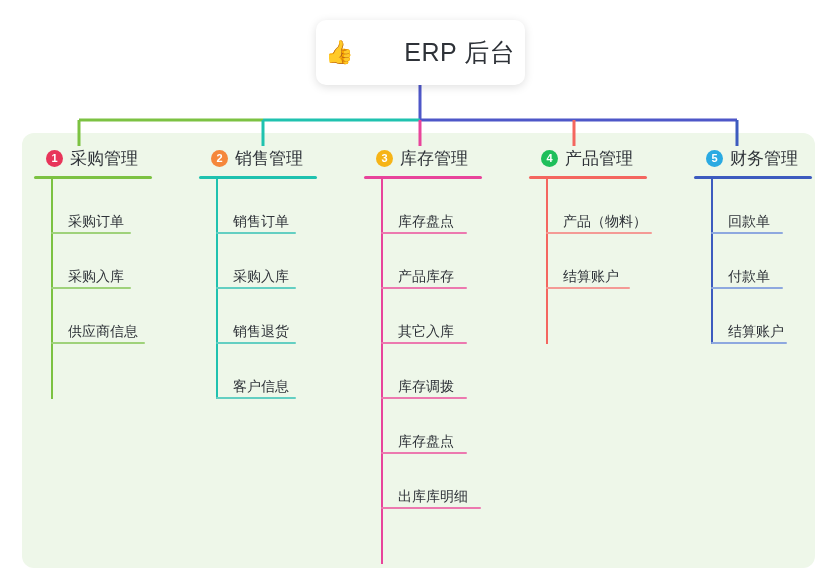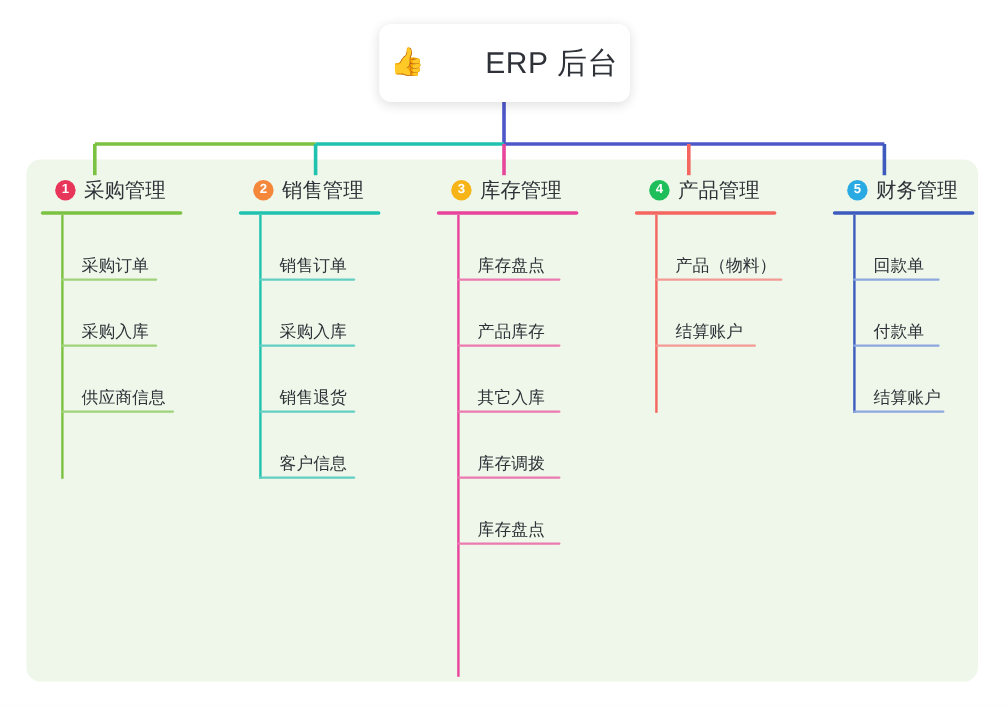--- a/index.html
+++ b/index.html
@@ -237,20 +237,24 @@
           <div class="leaf-rule" style="background: rgb(236, 121, 175); width: 86px;"></div>
         </div>
         <div class="leaf">
           <span class="leaf-label">库存调拨</span>
           <div class="leaf-rule" style="background: rgb(236, 121, 175); width: 86px;"></div>
         </div>
         <div class="leaf">
           <span class="leaf-label">库存盘点</span>
           <div class="leaf-rule" style="background: rgb(236, 121, 175); width: 86px;"></div>
         </div>
+        <div class="leaf">
+          <span class="leaf-label">出库库明细</span>
+          <div class="leaf-rule" style="background: rgb(236, 121, 175); width: 100px;"></div>
+        </div>
       </div>
     </div>
     <div class="column" style="left: 529px; width: 150px;">
       <div class="col-header">
         <span class="badge" style="background: rgb(30, 191, 90);">4</span>
         <span class="col-title">产品管理</span>
       </div>
       <div class="col-rule" style="background: rgb(244, 102, 95); width: 118px;"></div>
       <div class="leaves">
         <div class="spine" style="background: rgb(244, 102, 95); height: 165px;"></div>

